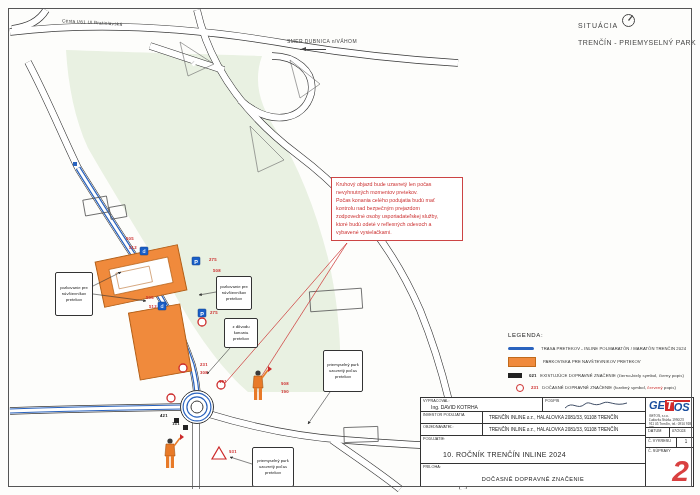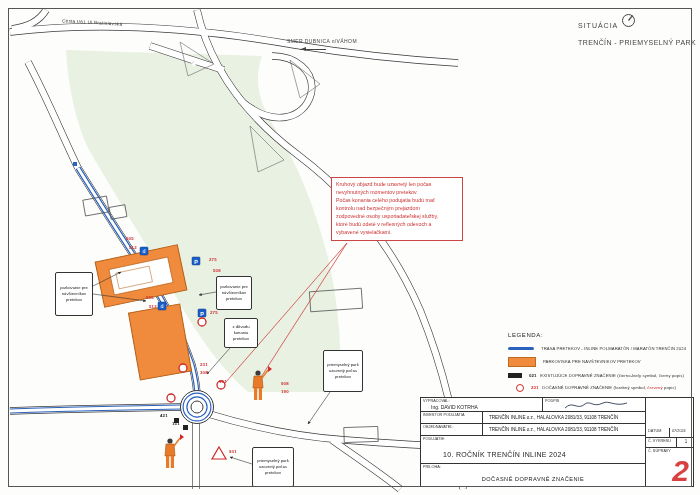--- a/index.html
+++ b/index.html
@@ -300,20 +300,30 @@
       <div class="tb-val" style="margin:3px 0 0 6px;">TRENČÍN INLINE o.z., HALALOVKA 2081/33, 91108 TRENČÍN</div>
     </div>
     <div class="tb-cell" style="left:0;top:38px;width:225px;height:28px;">
       <div class="tb-lab">PODUJATIE:</div>
       <div class="tb-val tb-event">10. ROČNÍK TRENČÍN INLINE 2024</div>
     </div>
     <div class="tb-cell" style="left:0;top:66px;width:225px;height:22px;border-bottom:none;">
       <div class="tb-lab">PRÍLOHA:</div>
       <div class="tb-val tb-priloha">DOČASNÉ DOPRAVNÉ ZNAČENIE</div>
     </div>
+    <div class="tb-cell" style="left:225px;top:0;width:47px;height:30px;border-right:none;">
+      <div class="logo">
+        <span class="ge">GE</span>
+          <span class="t">T</span>
+          <span class="os">OS</span>
+      </div>
+      <div class="addr">GETOS, s.r.o.</div>
+      <div class="addr">Ľudovíta Stárka 1990/23</div>
+      <div class="addr">911 05 Trenčín, tel.: 0910 918 235</div>
+    </div>
     <div class="tb-cell" style="left:225px;top:30px;width:24px;height:10px;">
       <div class="tb-lab">DÁTUM</div>
     </div>
     <div class="tb-cell" style="left:249px;top:30px;width:23px;height:10px;border-right:none;">
       <div class="tb-lab">07/2024</div>
     </div>
     <div class="tb-cell" style="left:225px;top:40px;width:31px;height:10px;">
       <div class="tb-lab">Č. VÝKRESU</div>
     </div>
     <div class="tb-cell" style="left:256px;top:40px;width:16px;height:10px;border-right:none;">

